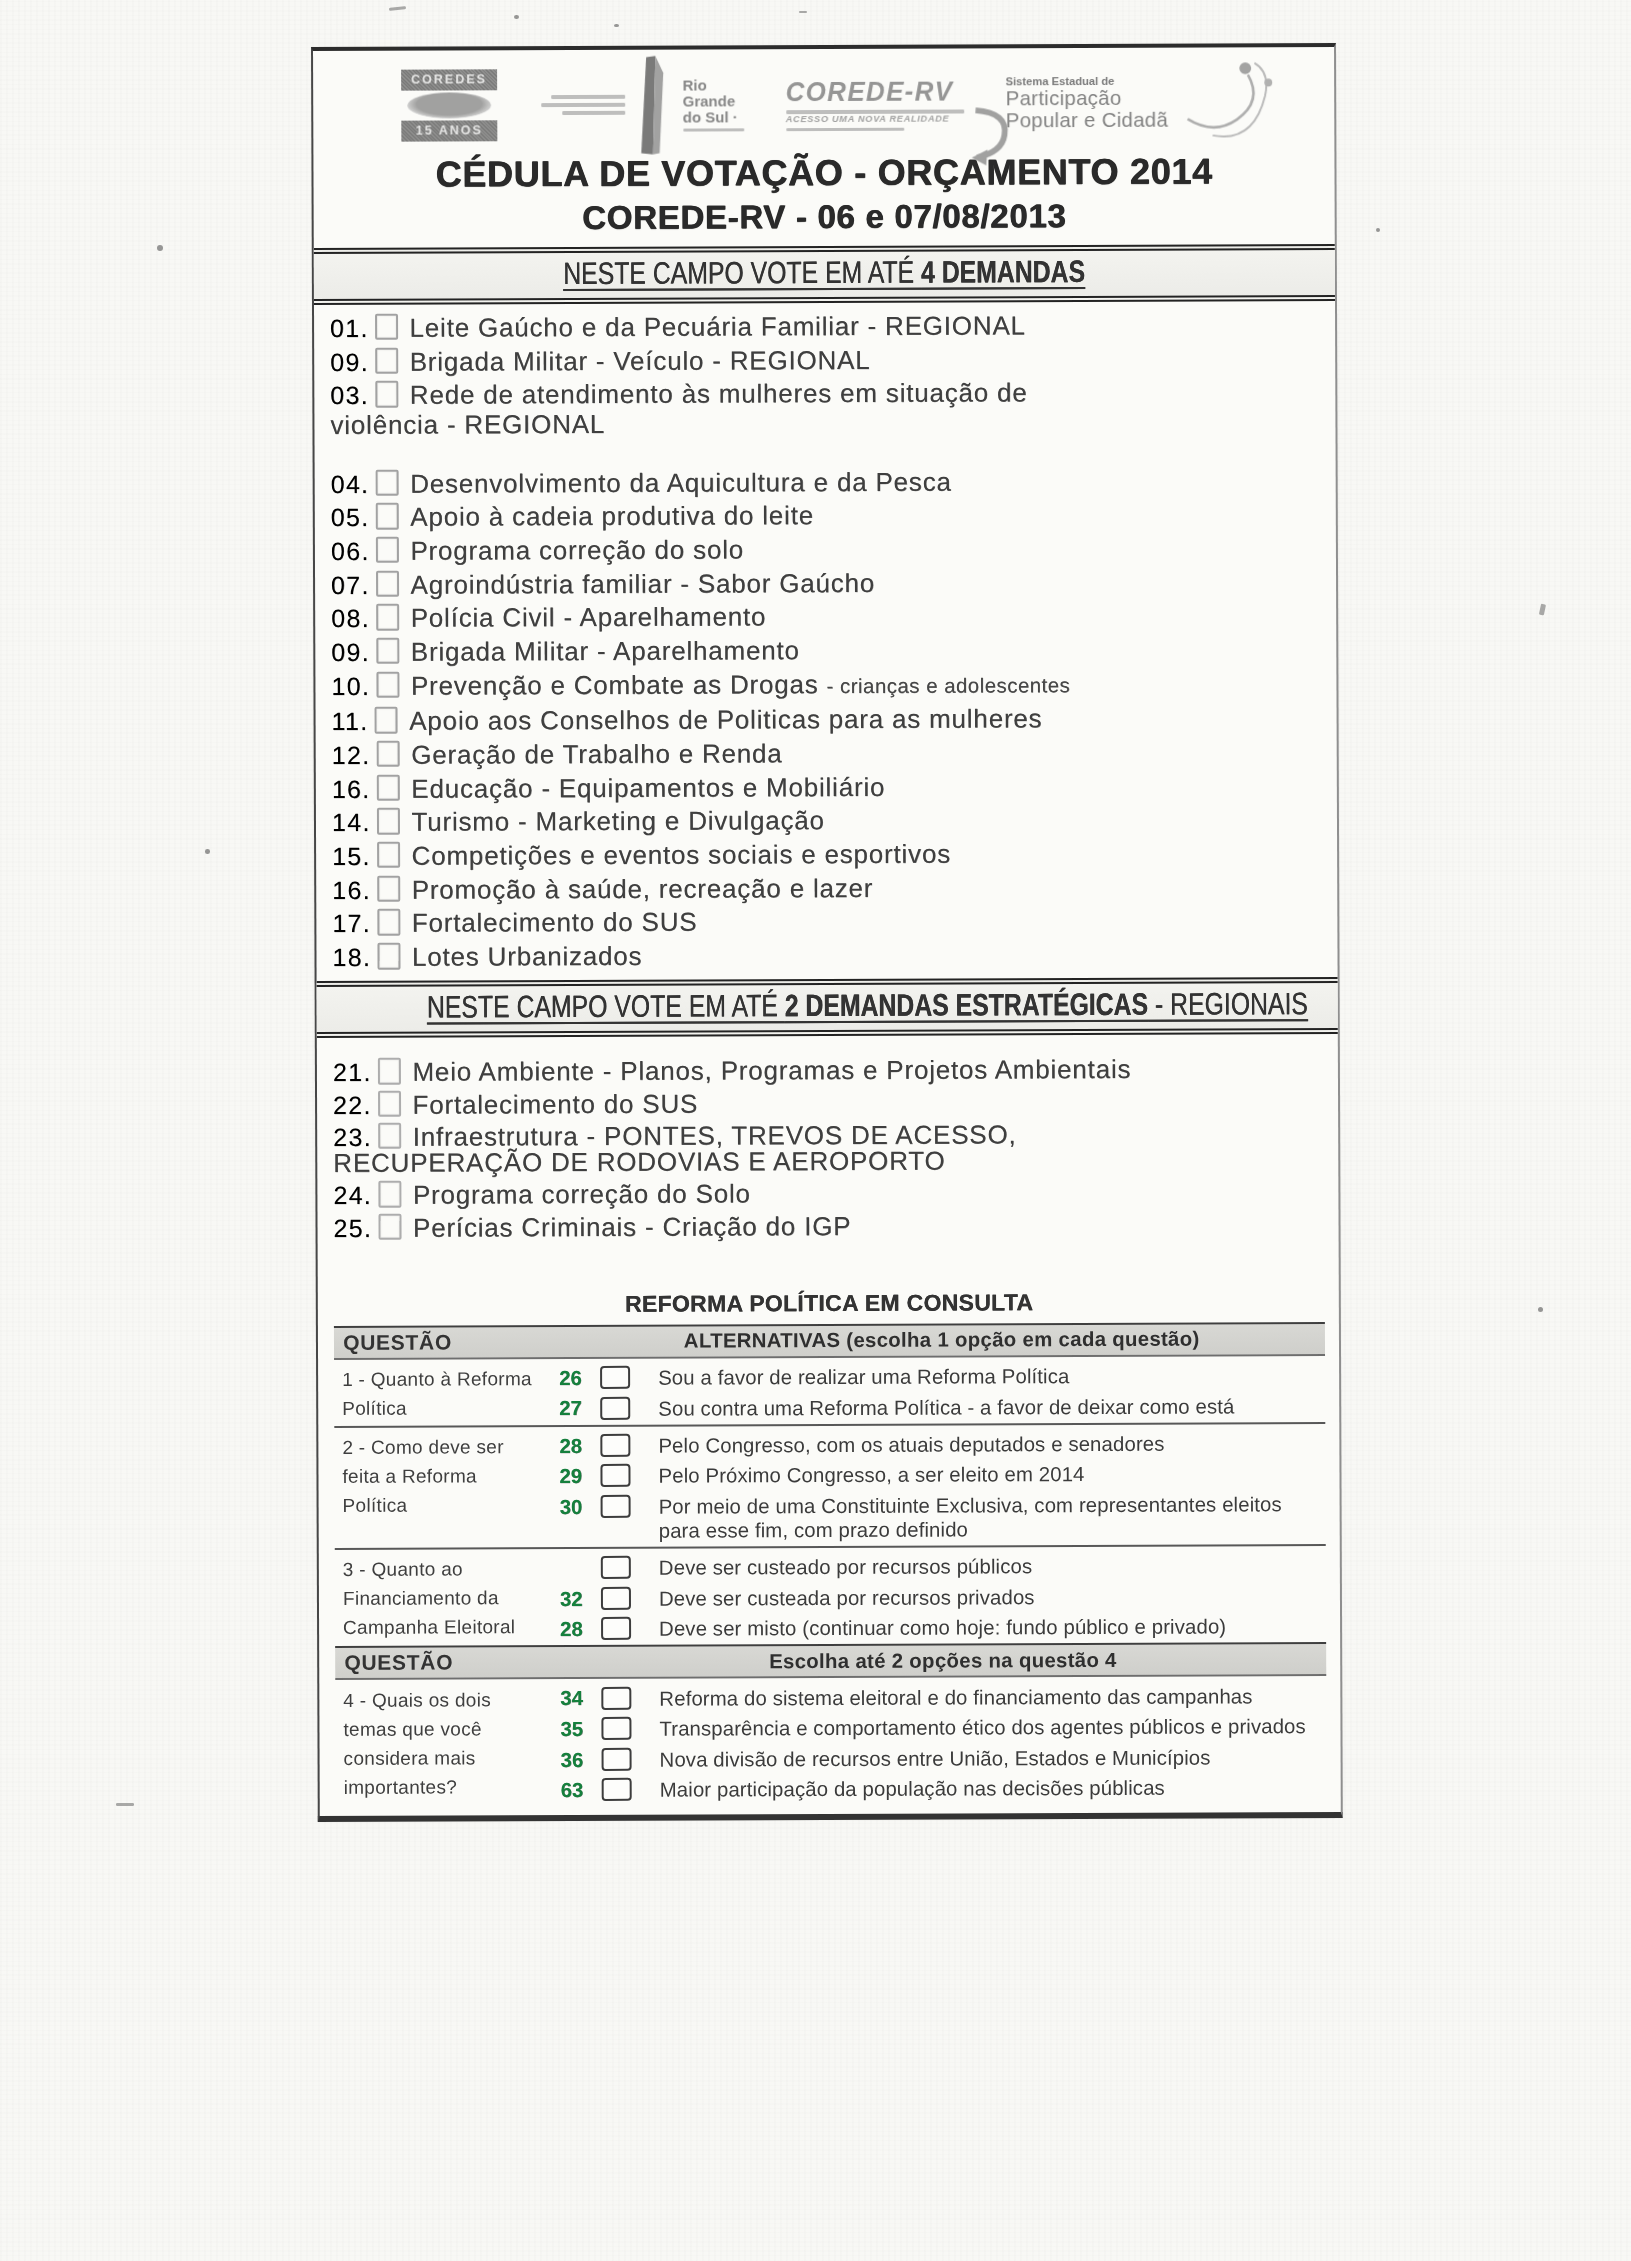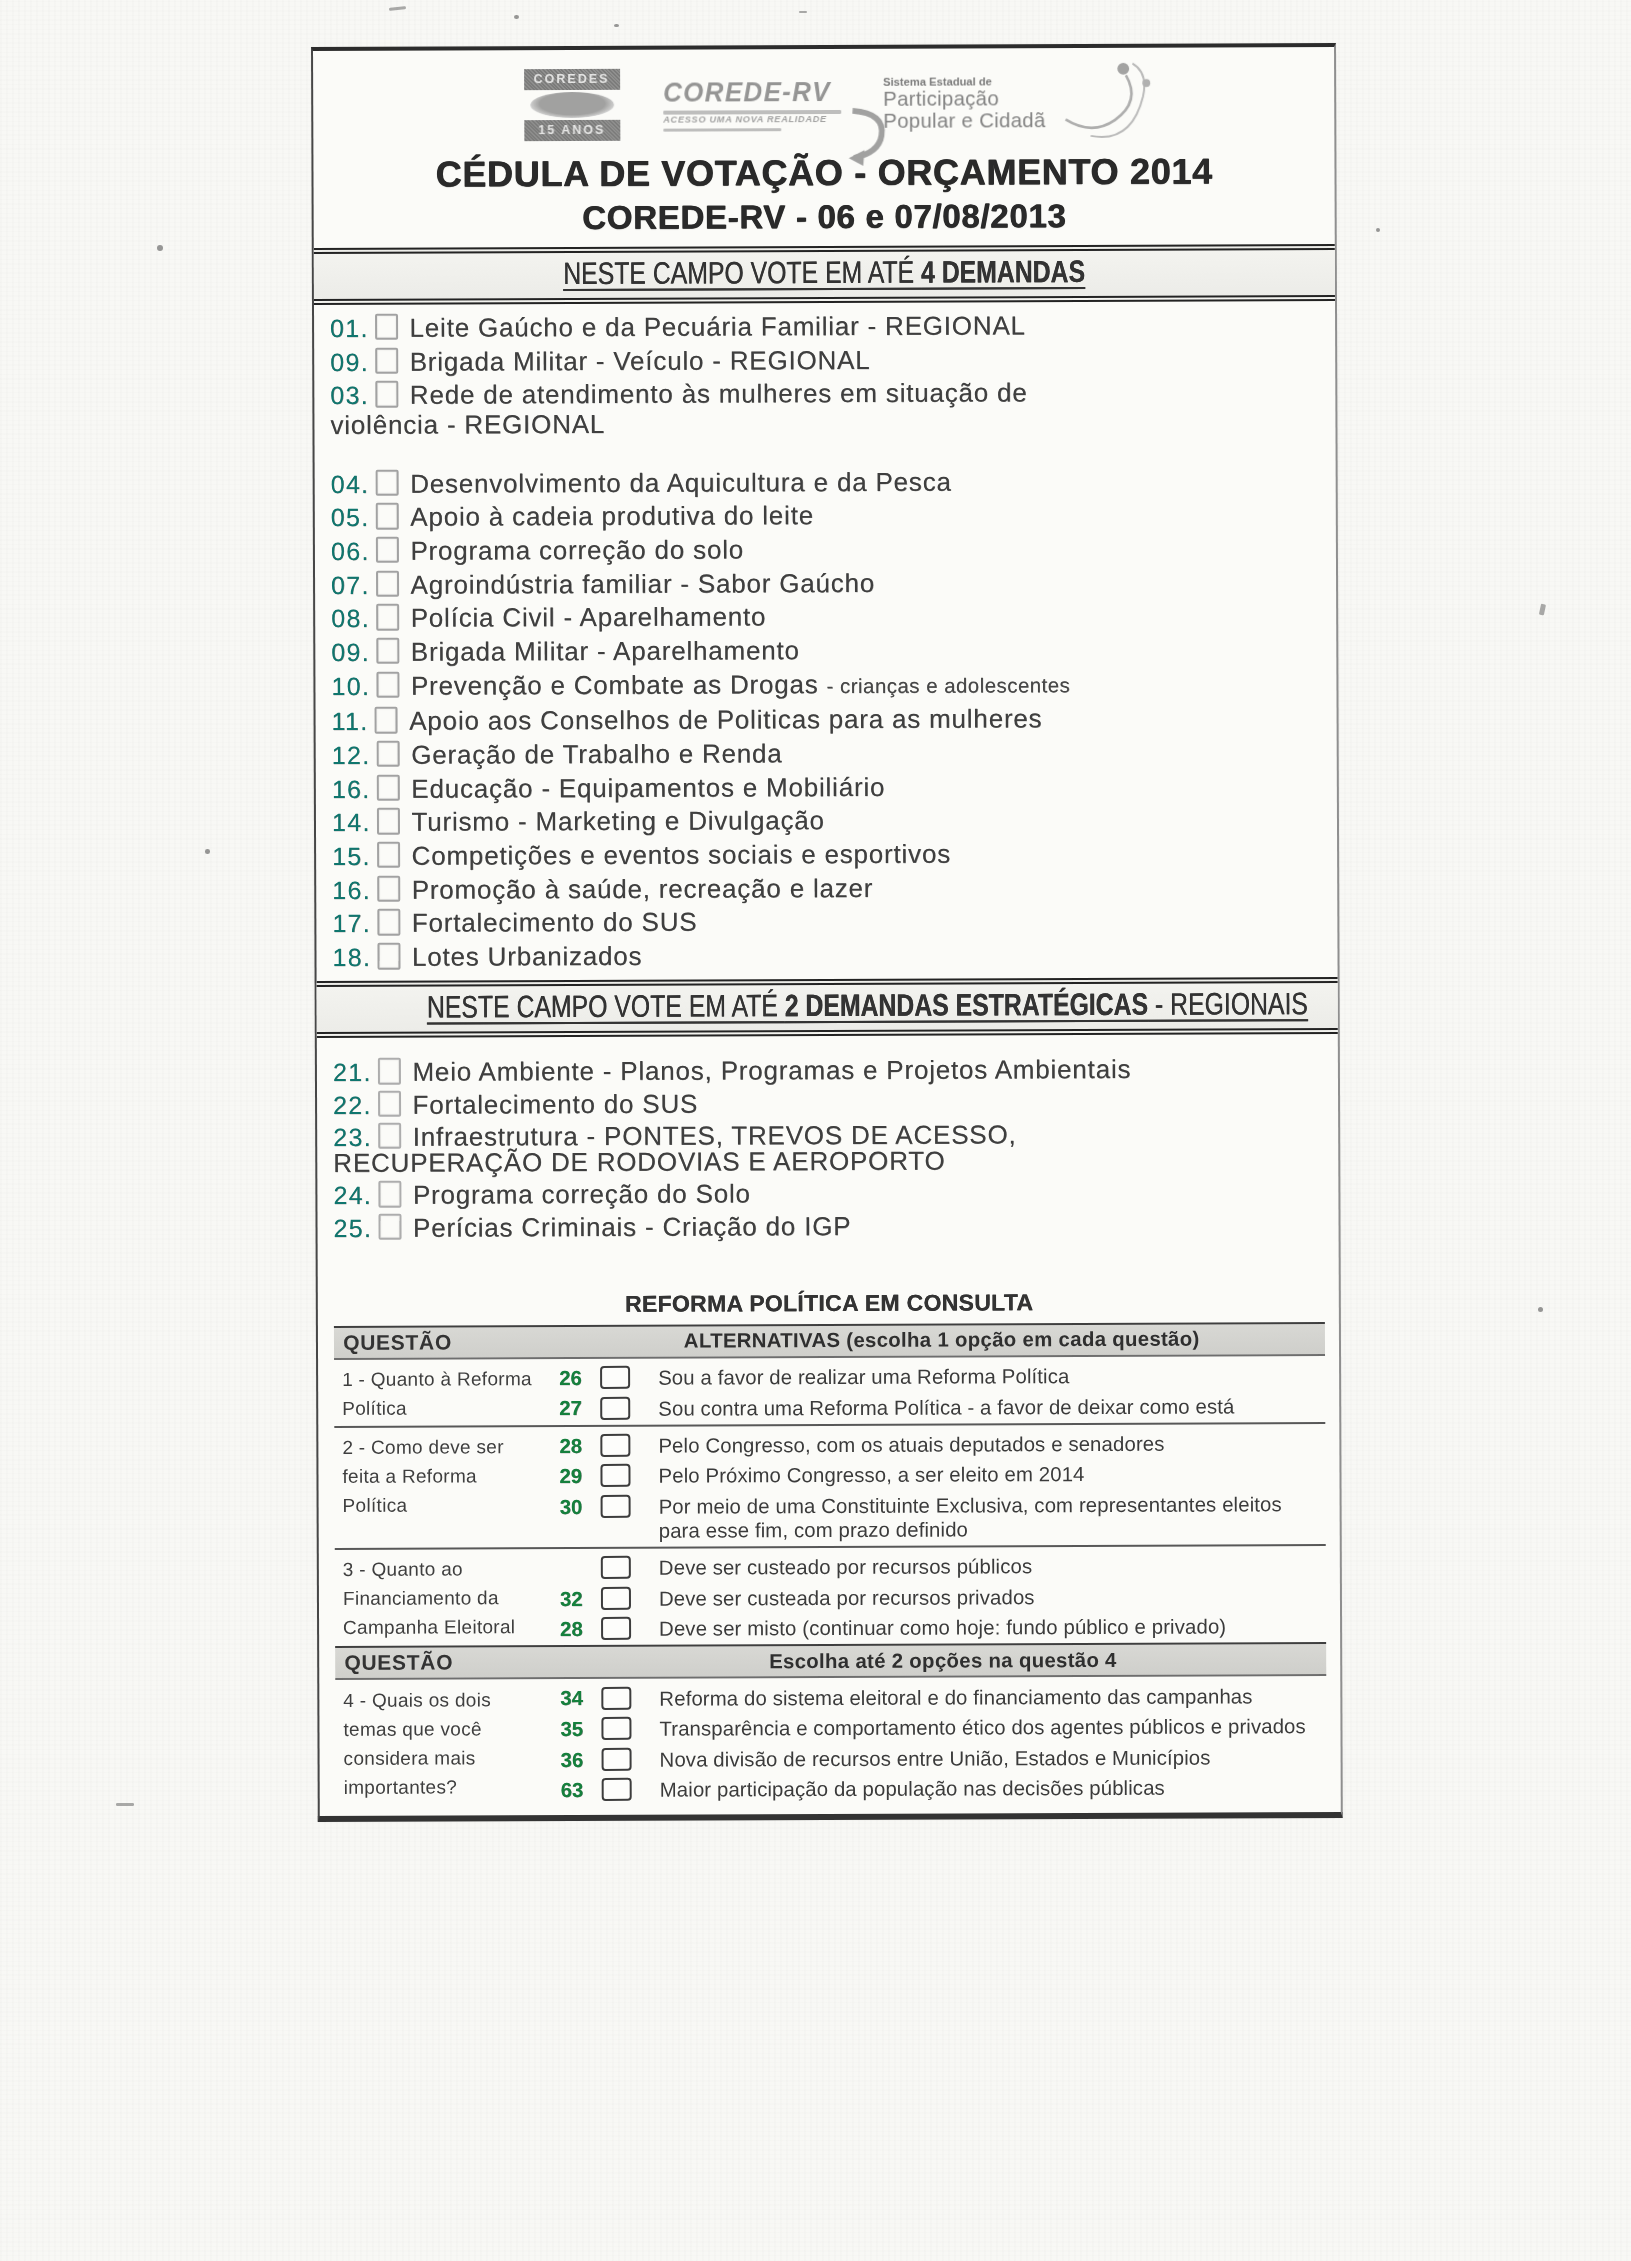--- a/index.html
+++ b/index.html
@@ -79,21 +79,21 @@
     white-space:nowrap;font-size:31px;color:#333;
     text-decoration:underline;text-decoration-thickness:2px;text-underline-offset:4.6px;
     text-shadow:0.4px 0 0 currentColor;
   }
   .section-bar .seg-bold{font-weight:bold;}
   
   .demand-list{padding:9.2px 17px 4px 16px;}
   .demand-list.second{padding-top:20px;padding-bottom:17px;}
   .item{font-size:26px;line-height:29px;margin-bottom:4.6px;color:#414141;letter-spacing:0.8px;}
   .demand-list.second .item{line-height:26px;margin-bottom:5.3px;}
-  .item .num{font-size:25px;color:#0f766e;letter-spacing:1.3px;}
+  .item .num{font-size:25px;color:#000000;letter-spacing:1.3px;}
   .item .cbox{
     display:inline-block;width:19px;height:22.4px;
     border:2px solid #a2a2a2;border-radius:2px;background:transparent;
     margin:0 11.2px 0 6.6px;vertical-align:-3.3px;
     box-shadow:inset 0 0 1.3px rgba(120,120,120,0.4);
   }
   .demand-list.second .item .cbox{border-color:#adadad;}
   .item .lbl{color:#3f3f3f;}
   .item .lbl.small{font-size:20.4px;letter-spacing:0.5px;color:#474747;}
   .item.gap{margin-bottom:30px;}
@@ -145,20 +145,37 @@
   <div class="speck" style="left:1538px;top:1307px;width:5.3px;height:5.3px;"></div>
   <div class="speck dash" style="left:116px;top:1803px;width:18.4px;height:3.3px;"></div>
 
   <div class="ballot">
 
     <div class="logos-row">
       <div class="logo coredes-logo">
         <div class="coredes-bar">COREDES</div>
         <div class="coredes-blob"></div>
         <div class="coredes-bar">15 ANOS</div>
+      </div>
+      <div class="logo rs-logo">
+        <div class="micro-lines">
+          <div class="microbar" style="width:74px;"></div>
+          <div class="microbar" style="width:84px;"></div>
+          <div class="microbar" style="width:63px;"></div>
+        </div>
+        <svg width="42" height="99" viewBox="0 0 64 150">
+          <polygon points="20,2 34,0 30,150 12,148" fill="#6f6f6f"></polygon>
+          <polygon points="34,0 46,26 40,148 30,150" fill="#9b9b9b"></polygon>
+        </svg>
+        <div class="rs-text">
+          <div>Rio</div>
+          <div>Grande</div>
+          <div>do Sul ·</div>
+          <div class="microbar" style="width:61px;height:3.3px;margin-top:2.6px;"></div>
+        </div>
       </div>
       <div class="logo cr-logo">
         <div class="cr-name">COREDE-RV</div>
         <div class="microbar cr-sub1" style="width:178px;height:4.6px;"></div>
         <div class="cr-sub2">ACESSO UMA NOVA REALIDADE</div>
         <div class="microbar" style="width:118px;height:2.6px;margin-top:4px;"></div>
         <div class="cr-arrow">
           <svg width="46" height="59" viewBox="0 0 70 90">
             <path d="M8 6 Q58 10 52 44 Q48 70 10 78" fill="none" stroke="#9a9a9a" stroke-width="9"></path>
             <polygon points="2,78 26,66 24,90" fill="#9a9a9a"></polygon>

